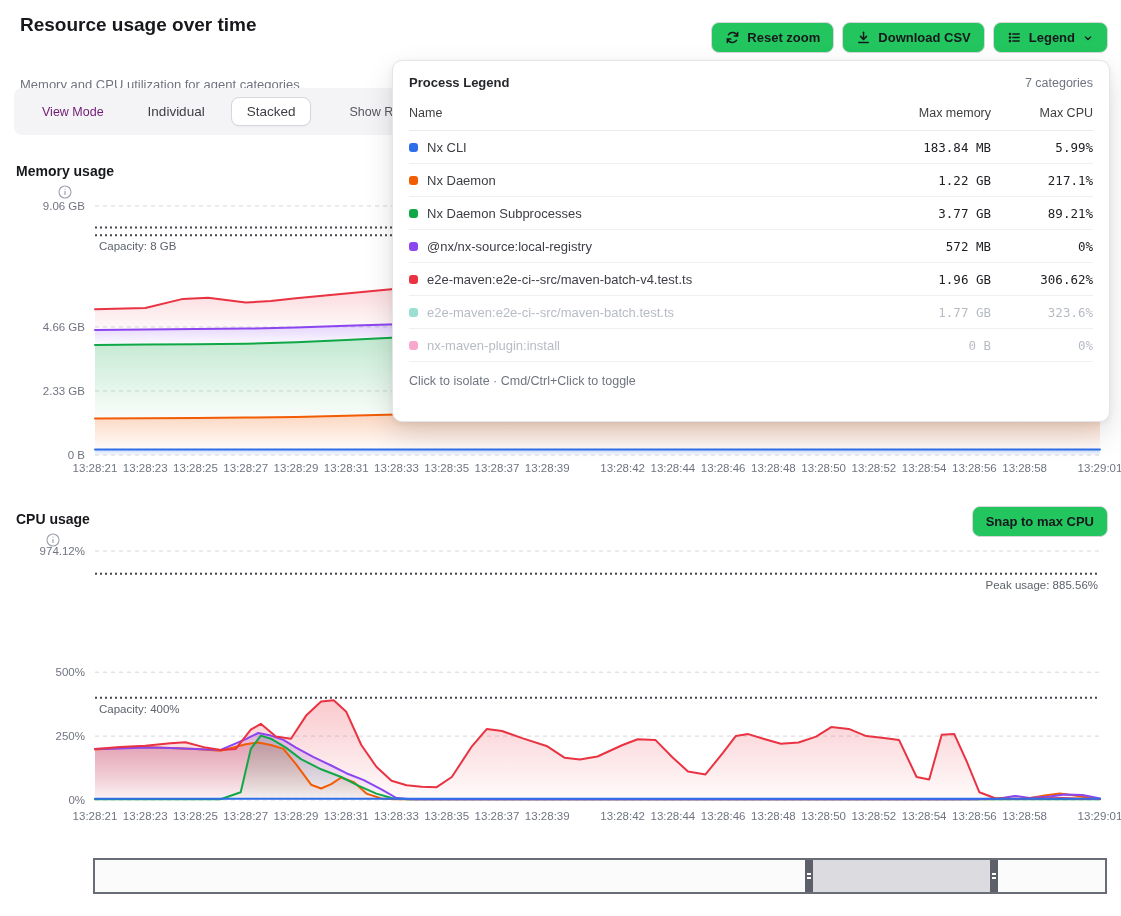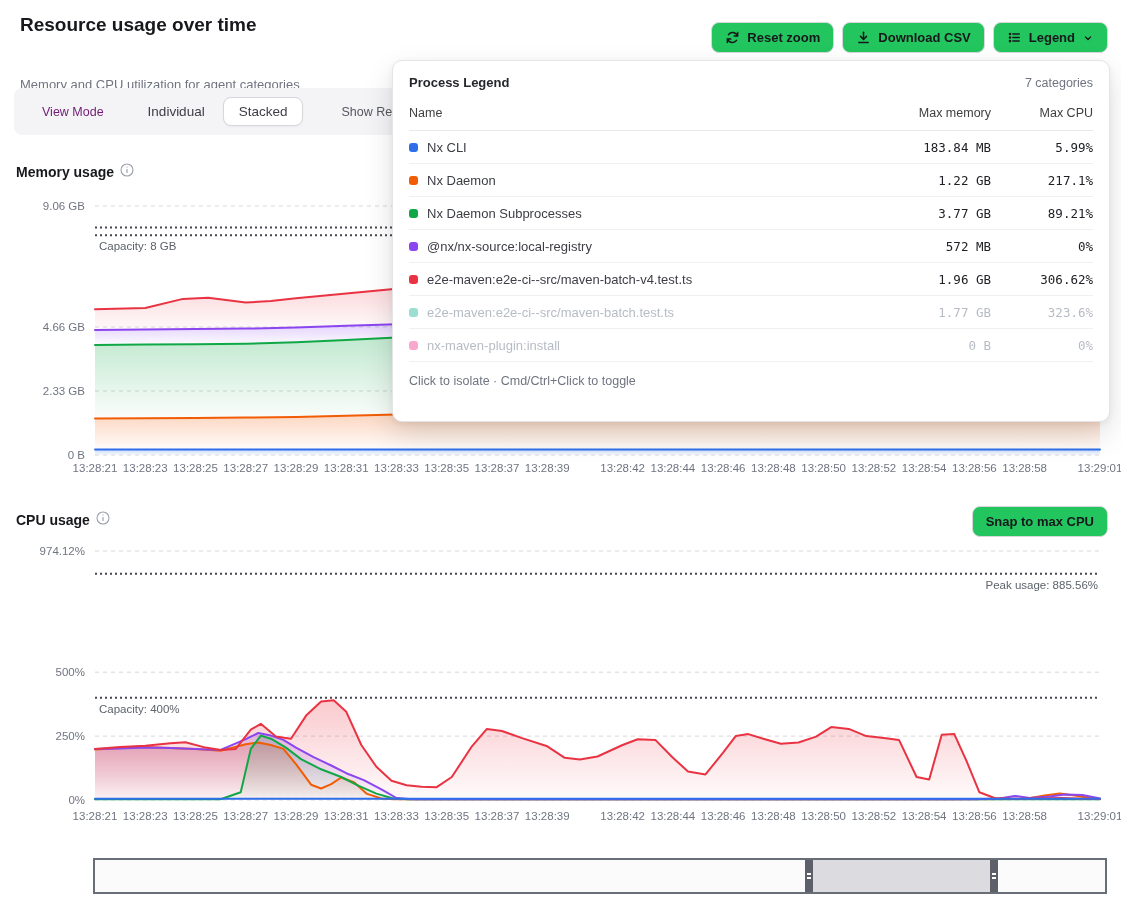--- a/index.html
+++ b/index.html
@@ -14,25 +14,25 @@
          background:#22c55e; border:1px solid #d6d6db; border-radius:8px; font-size:13px;
          font-weight:700; color:#17181c; cursor:pointer; white-space:nowrap; }
   .btn svg { display:block; }
 
   
   .toolbar { position:absolute; left:14px; right:14px; top:88px; height:47px; background:#f4f4f6;
              border-radius:8px; display:flex; align-items:center; padding-left:28px; }
   .vm-label { font-size:12.5px; color:#701a75; margin-right:34px; }
   .vm-opt { font-size:13.5px; color:#3c3e44; padding:6px 10px; cursor:pointer; }
   .vm-opt.selected { background:#fff; border:1px solid #d6d6db; border-radius:8px; padding:6px 15px;
-                     margin-left:8px; box-shadow:0 1px 2px rgba(0,0,0,.04); }
+                     margin-left:16px; box-shadow:0 1px 2px rgba(0,0,0,.04); }
   .ref-label { font-size:12.5px; color:#55585f; margin-left:38px; }
 
   
-  .sec-title { position:absolute; font-size:14px; font-weight:700; color:#17181c; display:flex; align-items:center; gap:6px; }
+  .sec-title { position:absolute; font-size:14px; font-weight:700; color:#17181c; display:flex; align-items:center; gap:6px;flex-direction:column; }
   .chart-svg { position:absolute; left:0; width:1121px; height:292px; }
 
   
   .popup { position:absolute; left:392px; top:60px; width:718px; height:362px; background:#fff;
            border:1px solid #e5e5e9; border-radius:10px; box-shadow:0 12px 30px rgba(0,0,0,.13), 0 2px 6px rgba(0,0,0,.06);
            z-index:10; padding:14px 16px 10px; }
   .popup-head { display:flex; justify-content:space-between; align-items:center; }
   .popup-title { font-size:13px; font-weight:700; color:#26272c; }
   .popup-count { font-size:12.5px; color:#6f7480; }
   .popup-cols { display:flex; align-items:center; padding:16px 0 10px; border-bottom:1px solid #e9e9ec;

